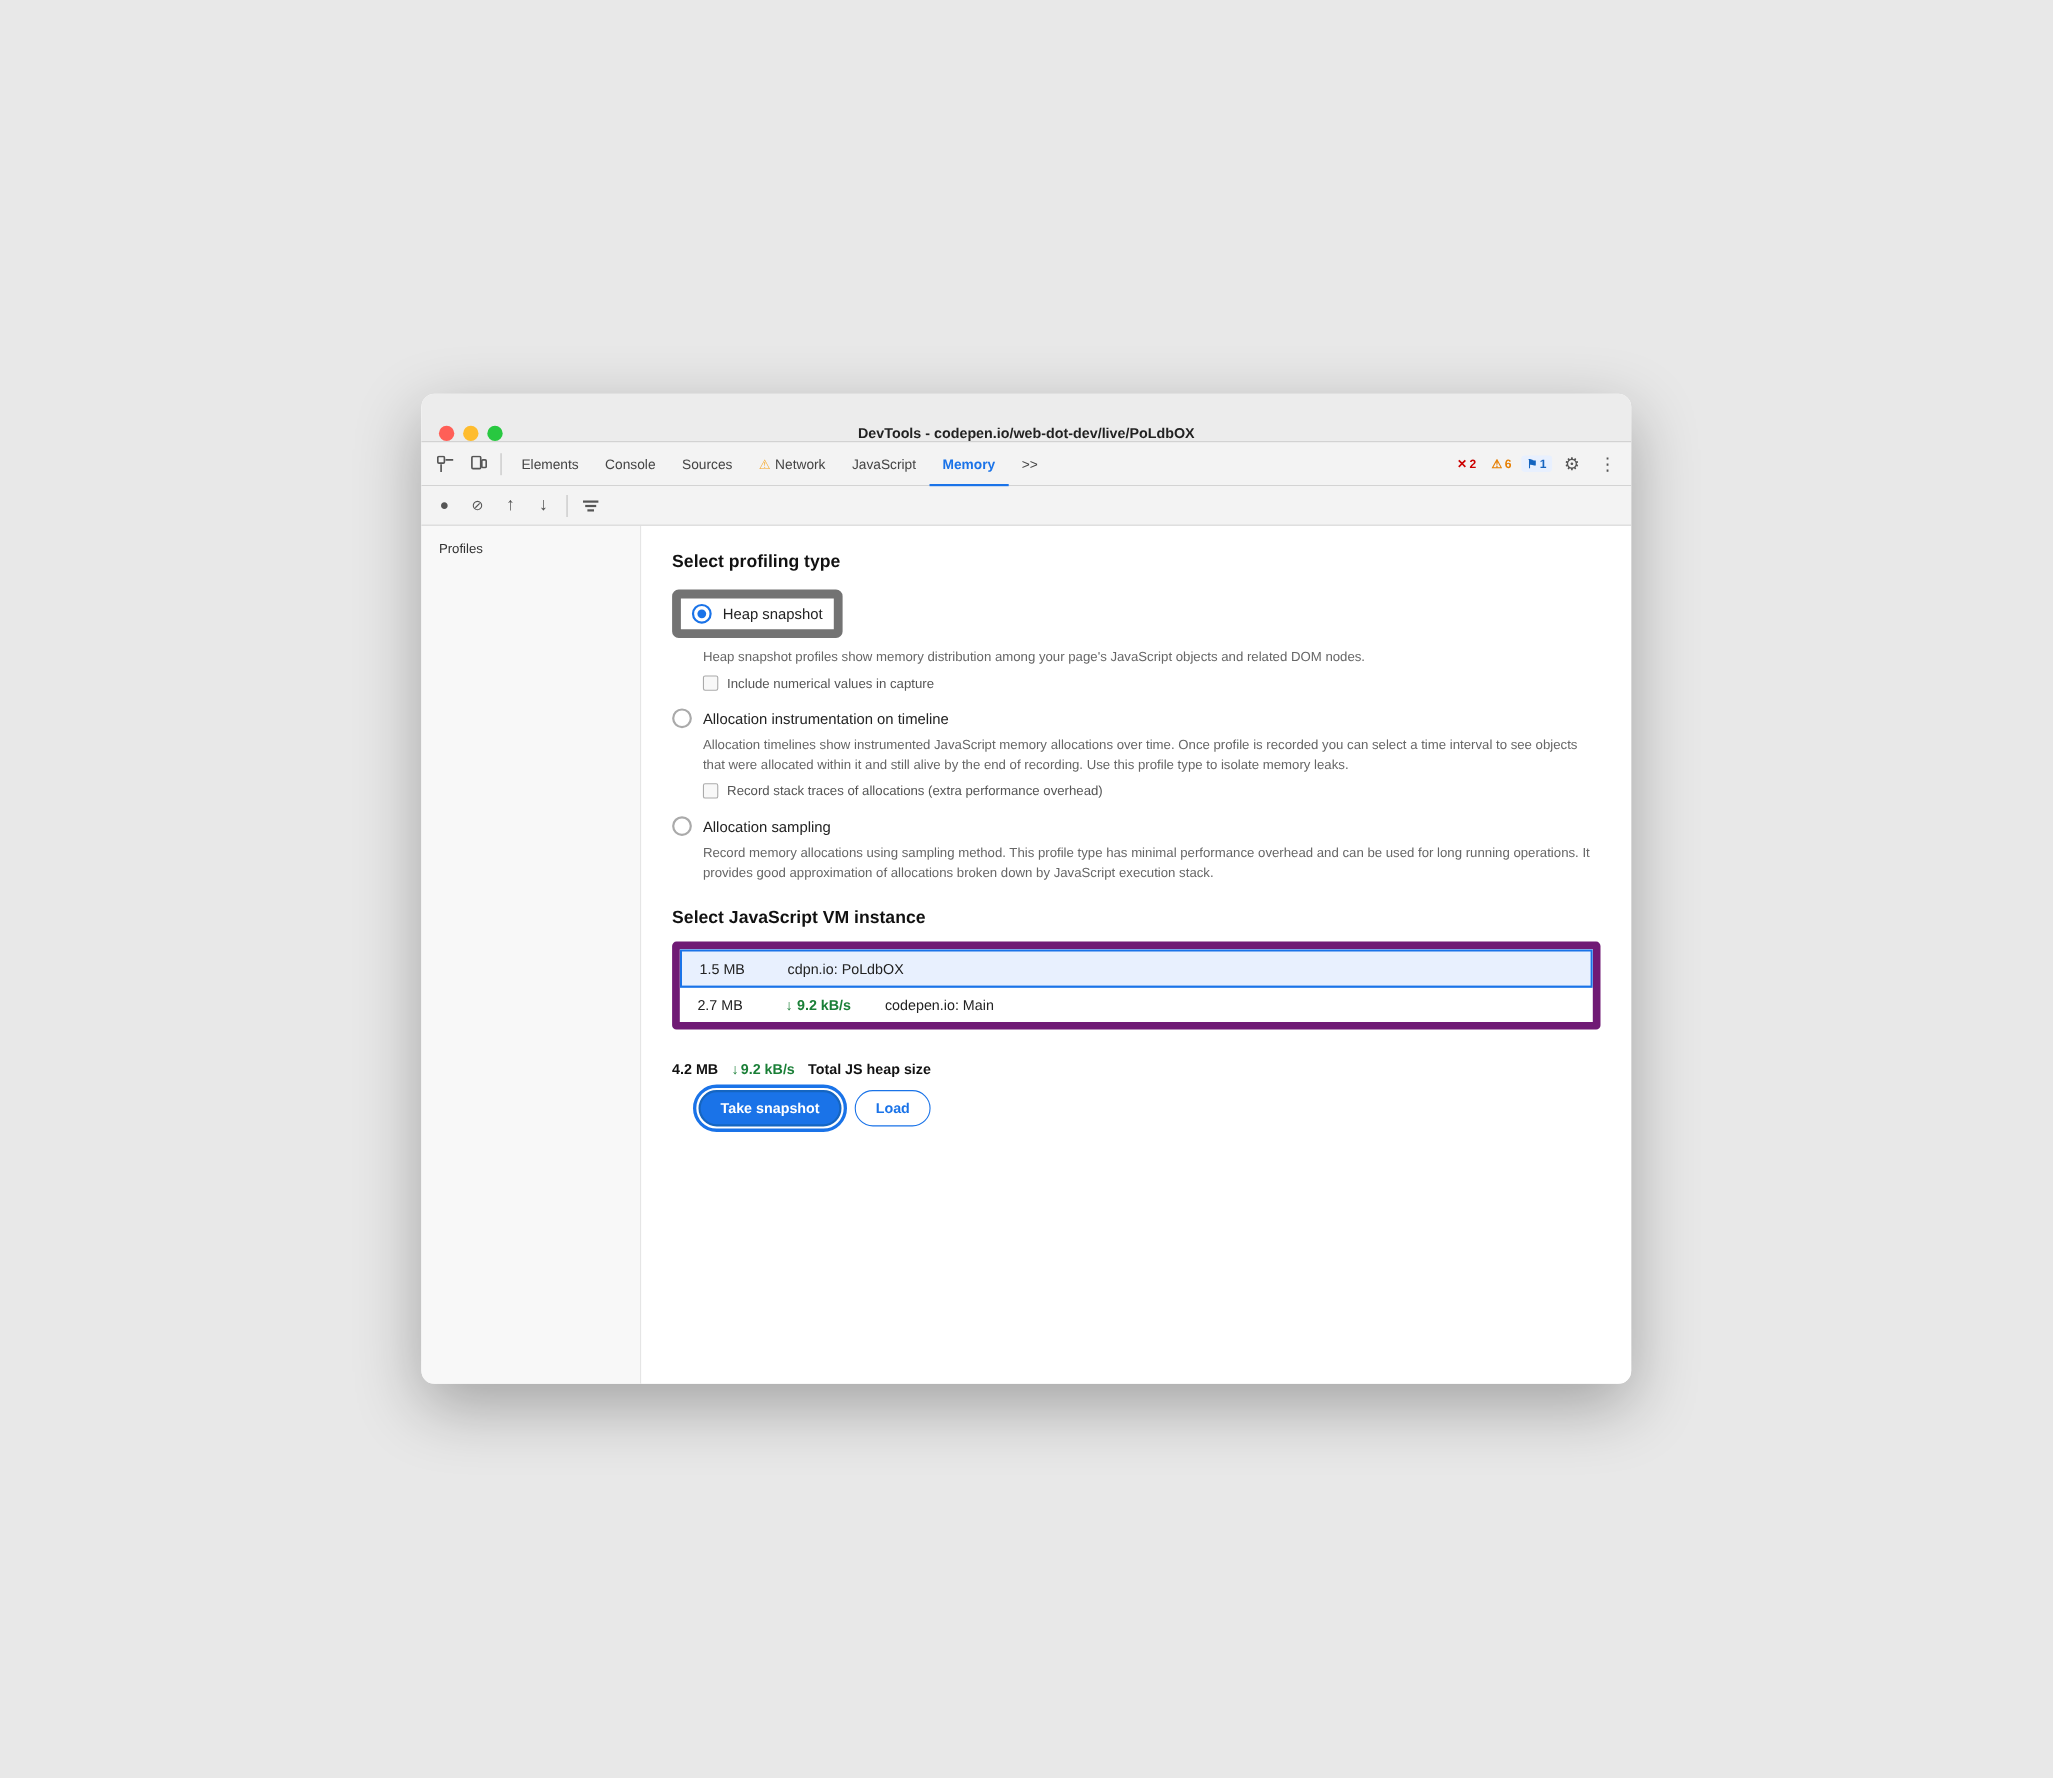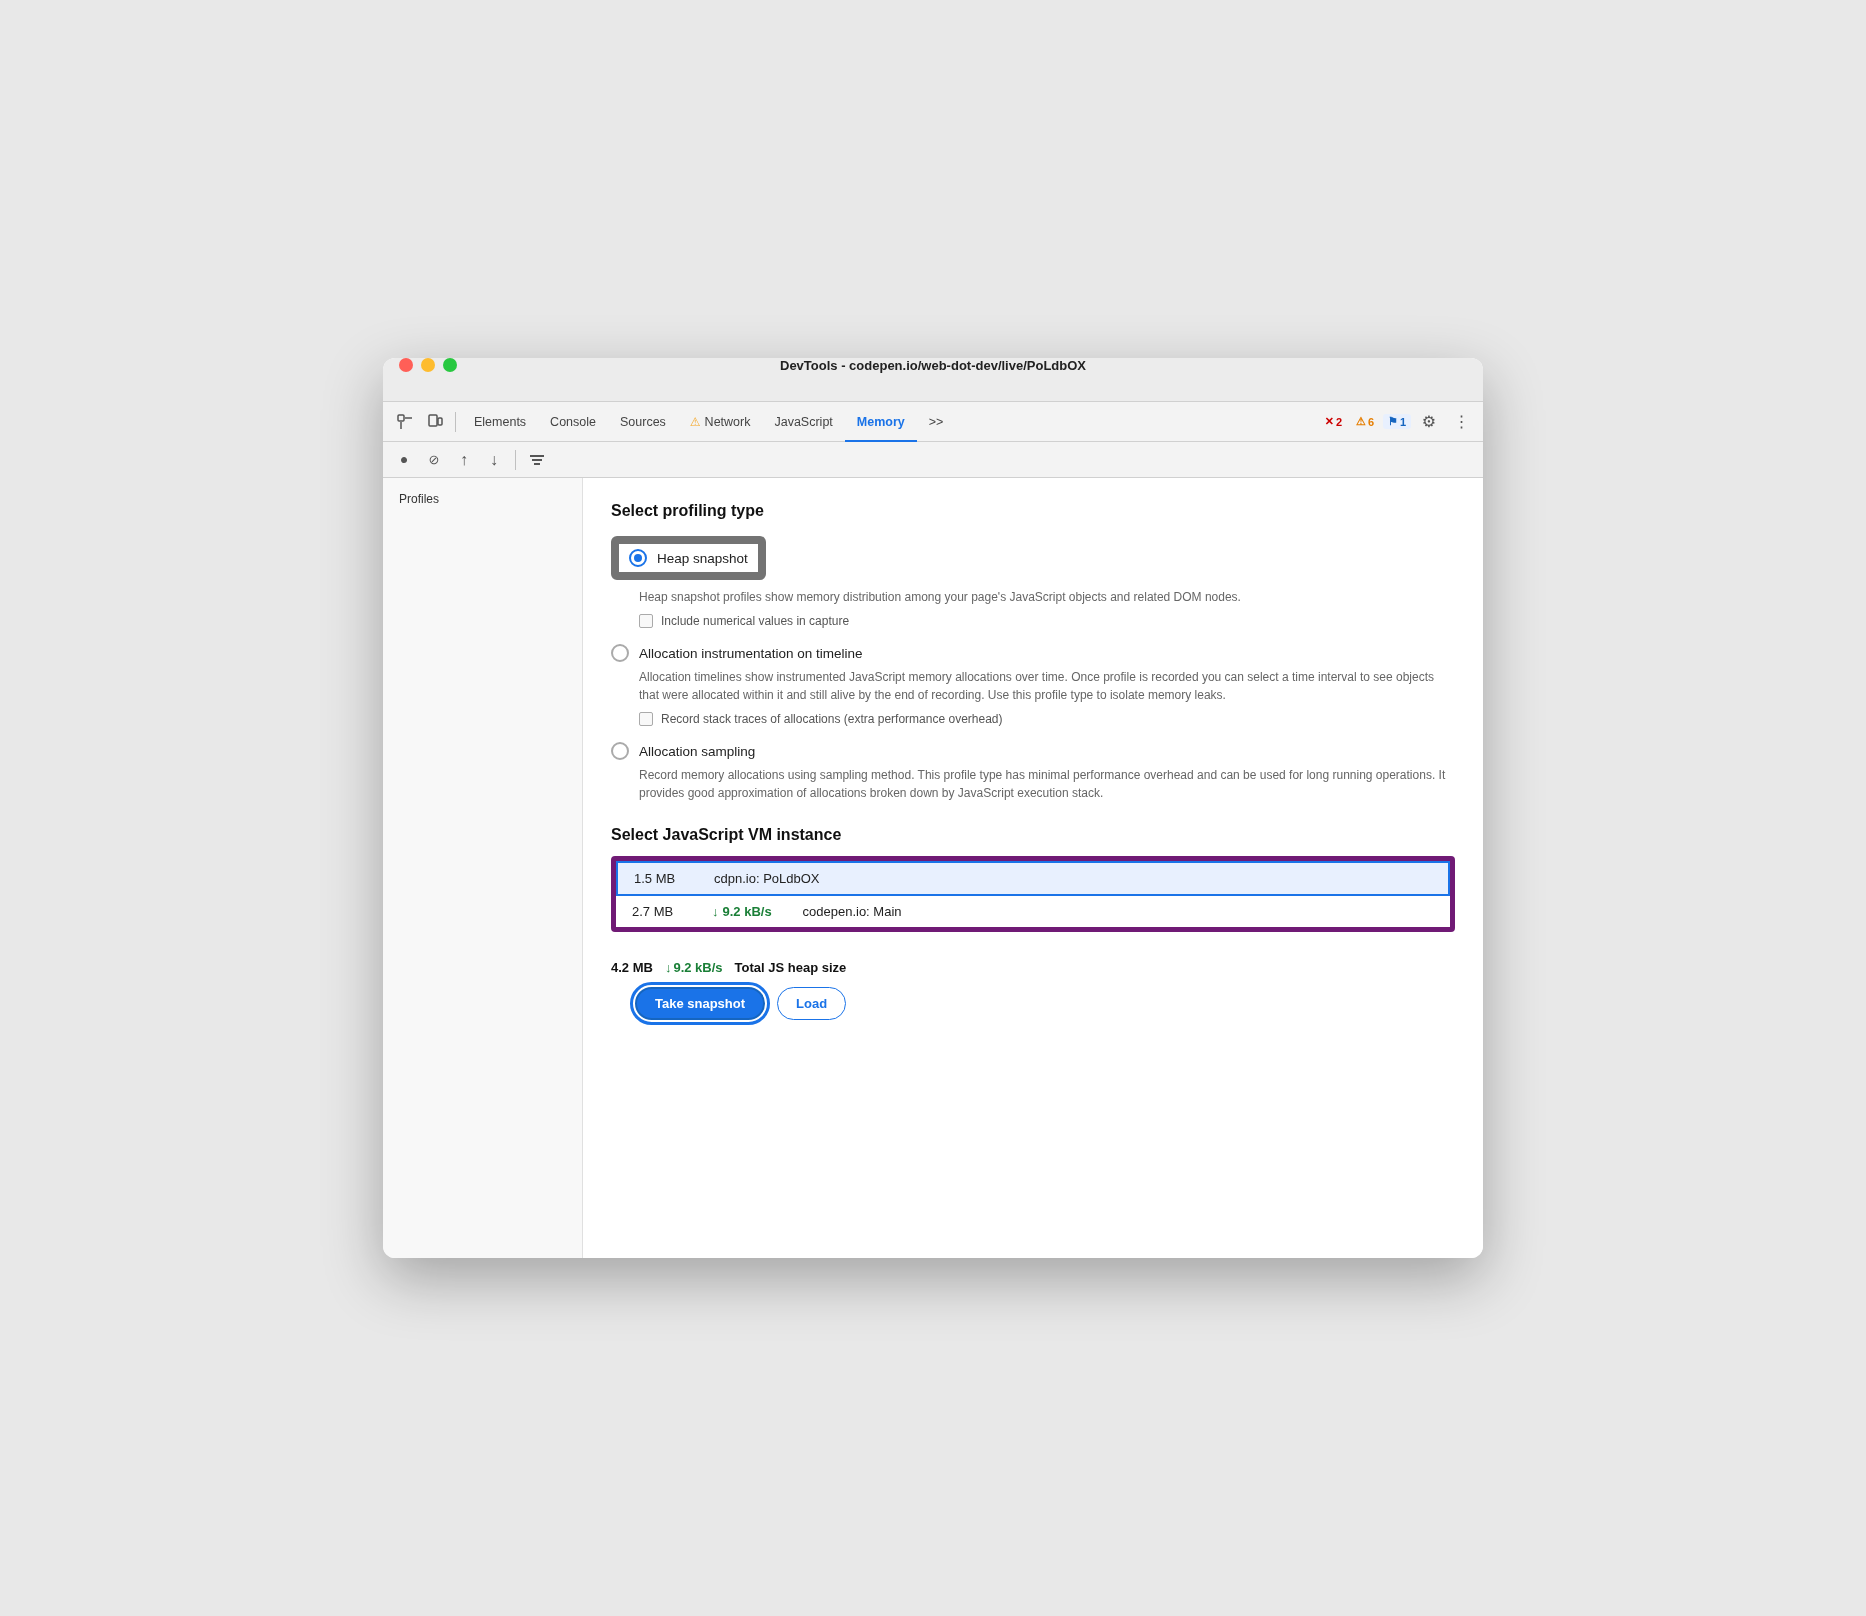--- a/index.html
+++ b/index.html
@@ -16,21 +16,21 @@
       background: #ffffff;
       border-radius: 12px;
       box-shadow: 0 20px 60px rgba(0,0,0,0.3);
       overflow: hidden;
     }
     
     .titlebar {
       background: #ececec;
       height: 44px;
       display: flex;
-      align-items: flex-start;
+      align-items: flex-end;
       padding: 0 16px;
       border-bottom: 1px solid #d0d0d0;
       position: relative;
     }
     .titlebar-title {
       position: absolute;
       left: 50%;
       transform: translateX(-50%);
       font-size: 13px;
       font-weight: 600;
@@ -242,21 +242,21 @@
     }
     
     .vm-section-title {
       font-size: 16px;
       font-weight: 600;
       color: #111;
       margin-top: 24px;
       margin-bottom: 12px;
     }
     .vm-table {
-      border: 5px solid #701a75;
+      border: 7px solid #701a75;
       border-radius: 4px;
       overflow: hidden;
       margin-bottom: 16px;
     }
     .vm-row {
       display: flex;
       align-items: center;
       padding: 8px 16px;
       font-size: 13px;
       border-bottom: 1px solid #f0f0f0;

